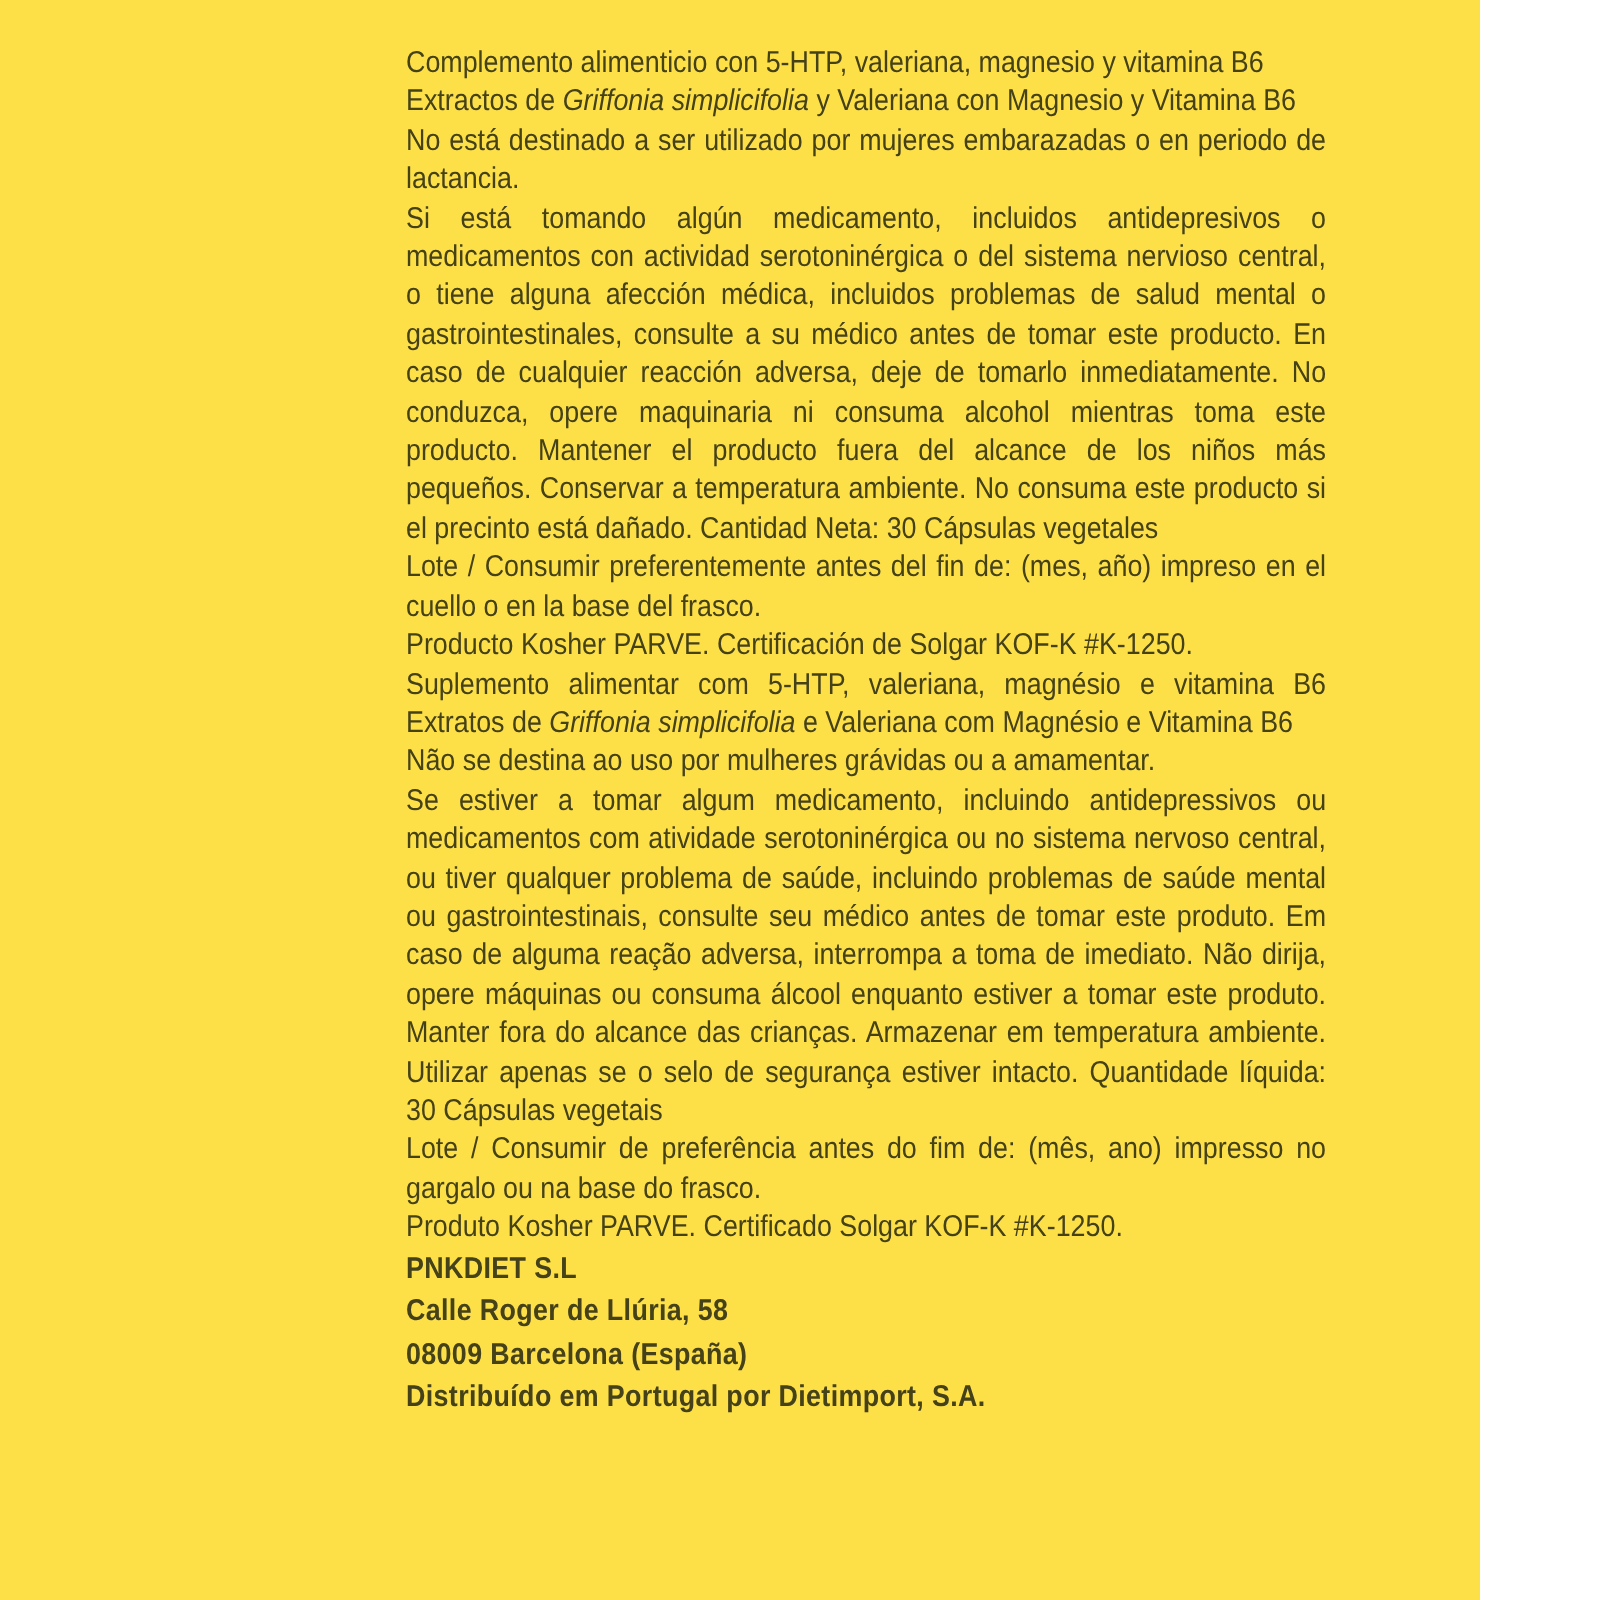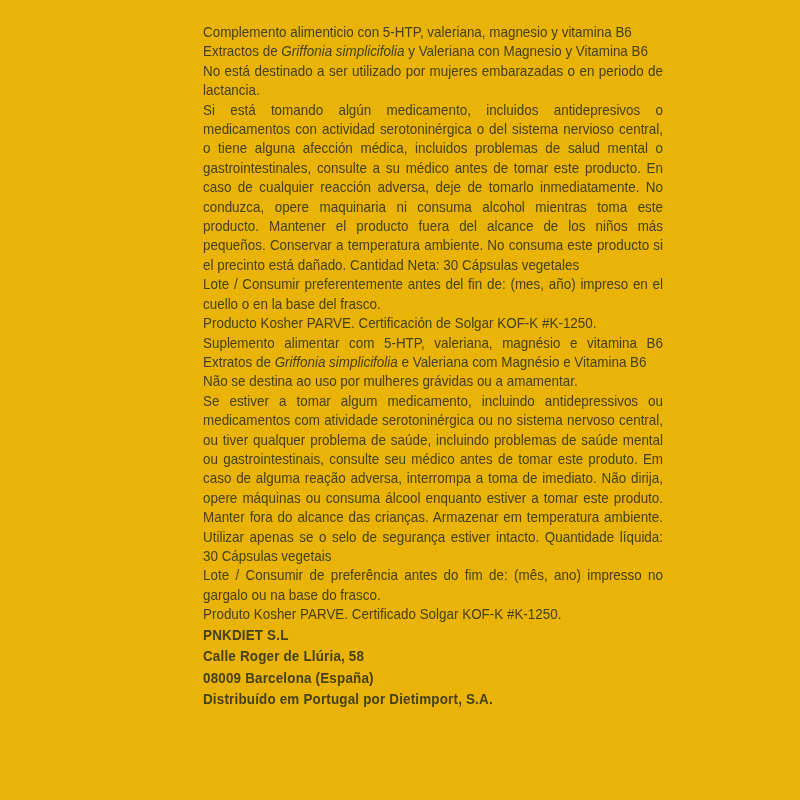--- a/index.html
+++ b/index.html
@@ -5,23 +5,23 @@
   html, body {
     margin: 0;
     padding: 0;
     background: #ffffff;
     width: 800px;
     height: 800px;
     overflow: hidden;
   }
   .page {
     position: relative;
-    width: 800px;
+    width: 740px;
     height: 800px;
-    background: #eab308;
+    background: #fde047;
   }
   .label {
     position: absolute;
     left: 203px;
     top: 22px;
     width: 514px;
     transform: scaleX(0.895);
     transform-origin: 0 0;
     color: #454118;
     font-family: "Liberation Sans", sans-serif;

